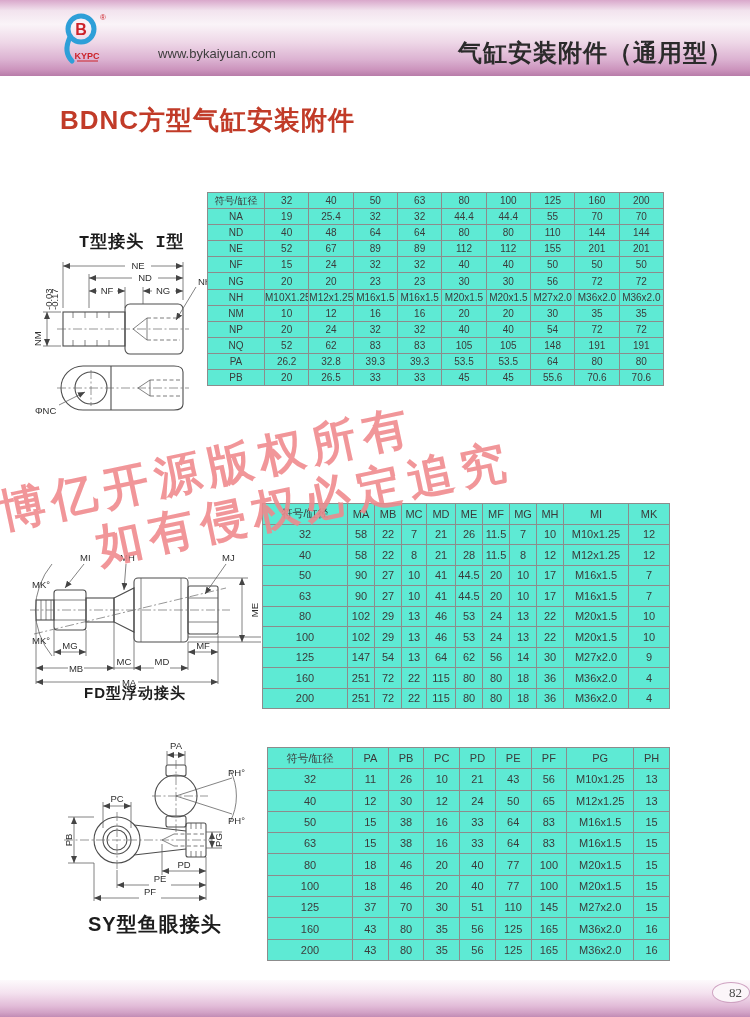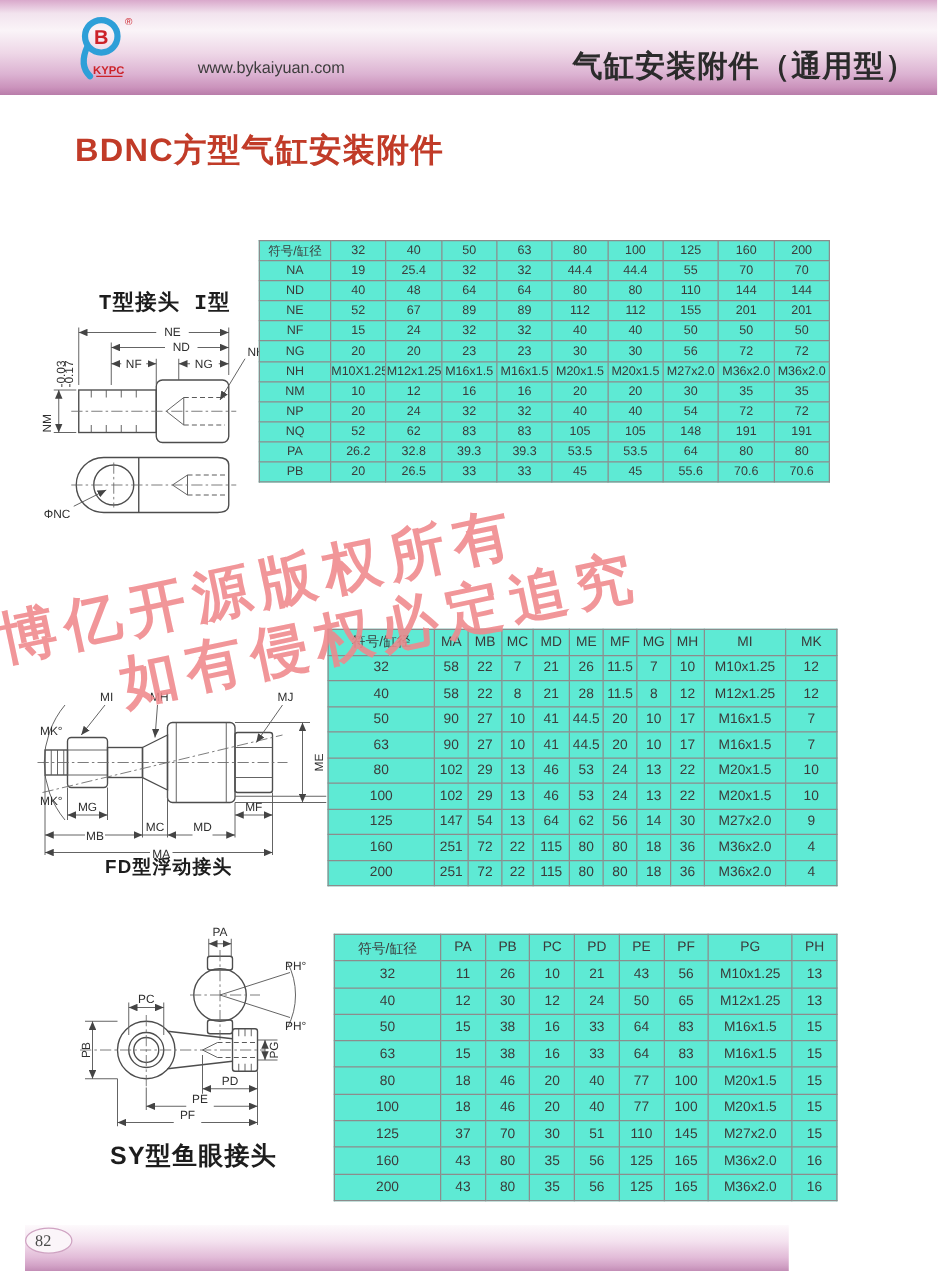--- a/index.html
+++ b/index.html
@@ -48,22 +48,22 @@
   .dwg .thin{stroke:#5a5a5a;stroke-width:.75;fill:none;}
   .dwg .cl{stroke:#6a6a6a;stroke-width:.7;fill:none;stroke-dasharray:9 2.5 2 2.5;}
   .dwg .dsh{stroke:#5a5a5a;stroke-width:.8;fill:none;stroke-dasharray:4 2.5;}
   .dwg text{fill:#2f2f2f;font-size:9.5px;font-family:"Liberation Sans","DejaVu Sans",sans-serif;}
   .dt{position:absolute;color:#1d1d1d;font-weight:700;white-space:nowrap;z-index:2;}
   .dt1{left:79px;top:230px;font-size:17px;letter-spacing:1px;font-family:Liberation Mono, monospace;}
   .dt2{left:84px;top:684px;font-size:15px;letter-spacing:1px;}
   .dt3{left:88px;top:911px;font-size:20px;letter-spacing:1px;}
 
   
-  .ftr{position:absolute;left:0;bottom:0;width:611px;height:37px;text-align:left;
-       background:linear-gradient(180deg,#fdfafc 0%,#f4e2ef 35%,#e2bcd8 70%,#d2a2c6 88%,#c28cb5 100%);margin-left:20px;}
+  .ftr{position:absolute;left:0;bottom:0;width:750px;height:37px;text-align:right;
+       background:linear-gradient(180deg,#fdfafc 0%,#f4e2ef 35%,#e2bcd8 70%,#d2a2c6 88%,#c28cb5 100%);}
   .badge{display:inline-block;margin-top:2px;min-width:22px;padding:0 7px;height:19px;line-height:19px;
        background:#fbf5f9;border:1px solid #cfa3c2;border-radius:50%;color:#4a4a4a;
        font-size:13px;font-family:"Liberation Serif","DejaVu Serif",serif;}
 </style>
 </head>
 <body>
 
 <div class="page">
 
   <div class="hdr">

